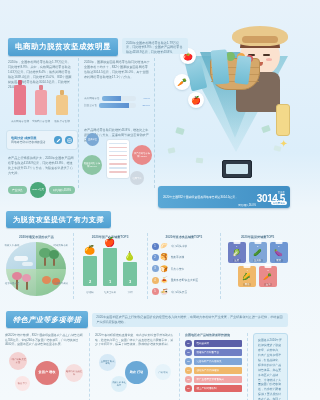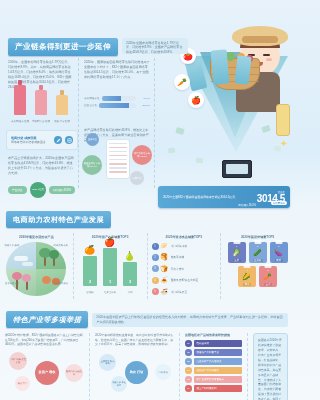--- a/index.html
+++ b/index.html
@@ -229,21 +229,21 @@
       <div class="star">✦</div>
 
       <div class="conf" style="left:10px;top:120px;width:8px;height:6px;background:#9ed3b4;transform:rotate(18deg)"></div>
       <div class="conf" style="left:2px;top:140px;width:7px;height:5px;background:#bfe0cd;transform:rotate(-12deg)"></div>
       <div class="conf" style="left:96px;top:118px;width:8px;height:6px;background:#9ed3b4;transform:rotate(-20deg)"></div>
       <div class="conf" style="left:108px;top:138px;width:7px;height:5px;background:#cfe7d9;transform:rotate(14deg)"></div>
       <div class="conf" style="left:30px;top:150px;width:7px;height:5px;background:#bfe0cd;transform:rotate(8deg)"></div>
     </div>
 
     <div class="s1-head">
-      <div class="sec-tab">产业链条得到更进一步延伸</div>
+      <div class="sec-tab">电商助力脱贫攻坚成效明显</div>
       <div class="sec-sub">2020年全国农村网络零售额达1.79万亿元，同比增长8.9%；全国农产品网络零售额达4158.9亿元，同比增长43.8%。</div>
     </div>
 
     <div class="vdash" style="left:78px;"></div>
     <div class="vdash" style="left:154px;"></div>
 
     <div class="col colA">2020年，全国农村网络零售额达1.79万亿元，同比增长8.9%。其中，实物商品网络零售额达1.63万亿元，同比增长8.4%；服务类网络零售额达1639.4亿元，同比增长15.0%。832个国家级贫困县网络零售额达3014.5亿元，同比增长26.0%。</div>
 
     <div class="bars">
       <div class="bot" style="left:6px;height:30px;background:#e8798b">
@@ -330,21 +330,21 @@
         <div class="k">贫困县</div>
         <div class="n">3014.5</div>
       </div>
       <div class="ribbon">网络零售额</div>
       <div class="grow">同比增长26.0%</div>
     </div>
   </div>
 
   <div class="s2">
     <div class="sec-head s2-head">
-      <div class="sec-tab">电商助力农村特色产业发展</div>
+      <div class="sec-tab">为脱贫攻坚提供了有力支撑</div>
     </div>
 
     <div class="quad">
 
       <div class="qcell">
         <div class="qtitle">2020年最受欢迎的农产品</div>
         <div class="pie4">
           <div class="pq a"></div>
             <div class="pq b"></div>
             <div class="pq c"></div>

